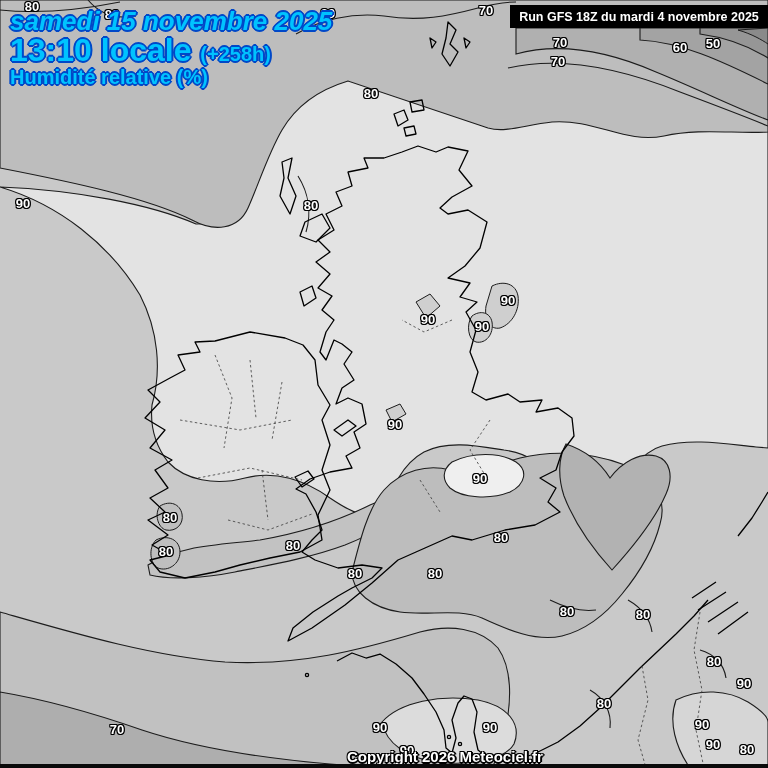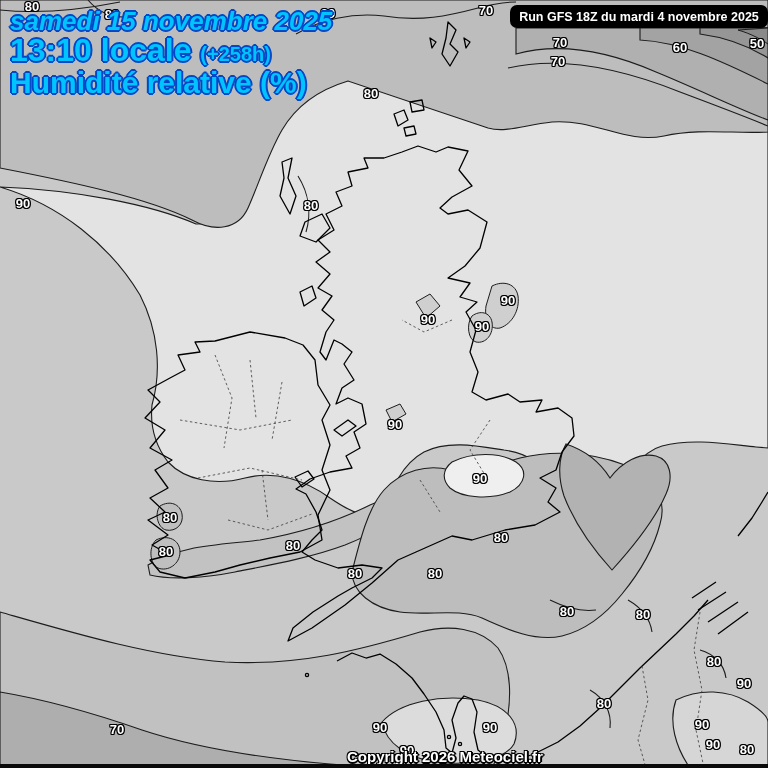--- a/index.html
+++ b/index.html
@@ -13,25 +13,25 @@
                       0 -1px 0 #000,0 1px 0 #000,-1px 0 #000,1px 0 #000;
           white-space:nowrap;pointer-events:none;}
   
   .hdr{position:absolute;left:10px;color:#00c3ff;font-weight:bold;
        text-shadow:-2px 0 #0048c8,2px 0 #0048c8,0 -2px #0048c8,0 2px #0048c8,
                    -1px -1px #0048c8,1px 1px #0048c8,1px -1px #0048c8,-1px 1px #0048c8;
        white-space:nowrap;}
   #date-line{top:6px;font-size:26px;font-style:italic;}
   #time-line{top:32px;font-size:32px;}
   #time-line .offset{font-size:20px;}
-  #var-line{top:66px;font-size:30px;}
+  #var-line{top:66px;font-size:20px;}
   
   #run-banner{position:absolute;left:510px;top:5px;width:258px;height:23px;
               background:#000;color:#fff;font:bold 12.5px "Liberation Sans",sans-serif;
-              display:flex;align-items:center;justify-content:center;white-space:nowrap;border-radius:7px;}
+              display:flex;align-items:center;justify-content:center;white-space:nowrap;}
   
   #copyright{position:absolute;left:347px;top:748px;
              font:bold 15px "Liberation Sans",sans-serif;color:#fff;
              text-shadow:-1px -1px 0 #000,1px -1px 0 #000,-1px 1px 0 #000,1px 1px 0 #000,
                          0 2px 0 #000,2px 0 0 #000;white-space:nowrap;}
   #bottom-bar{position:absolute;left:0;bottom:0;width:768px;height:4px;background:#0a0a0a;}
 </style>
 </head>
 <body>
 
@@ -169,21 +169,21 @@
   </svg>
 
   <div style="position:absolute;left:0;top:0;width:768px;height:540px;">
       <span class="clabel" style="left: 32px; top: 6px;">80</span>
       <span class="clabel" style="left: 112px; top: 14px;">80</span>
       <span class="clabel" style="left: 328px; top: 13px;">80</span>
       <span class="clabel" style="left: 486px; top: 10px;">70</span>
       <span class="clabel" style="left: 560px; top: 42px;">70</span>
       <span class="clabel" style="left: 558px; top: 61px;">70</span>
       <span class="clabel" style="left: 680px; top: 47px; text-align: right;">60</span>
-      <span class="clabel" style="left: 713px; top: 43px; margin-left: 44px;">50</span>
+      <span class="clabel" style="left: 713px; top: 43px;">50</span>
       <span class="clabel" style="left: 371px; top: 93px;">80</span>
       <span class="clabel" style="left: 23px; top: 203px;">90</span>
       <span class="clabel" style="left: 311px; top: 205px;">80</span>
       <span class="clabel" style="left: 508px; top: 300px;">90</span>
       <span class="clabel" style="left: 428px; top: 319px;">90</span>
       <span class="clabel" style="left: 482px; top: 326px;">90</span>
       <span class="clabel" style="left: 395px; top: 424px;">90</span>
       <span class="clabel" style="left: 480px; top: 478px;">90</span>
       <span class="clabel" style="left: 170px; top: 517px;">80</span>
       <span class="clabel" style="left: 501px; top: 537px;">80</span>

